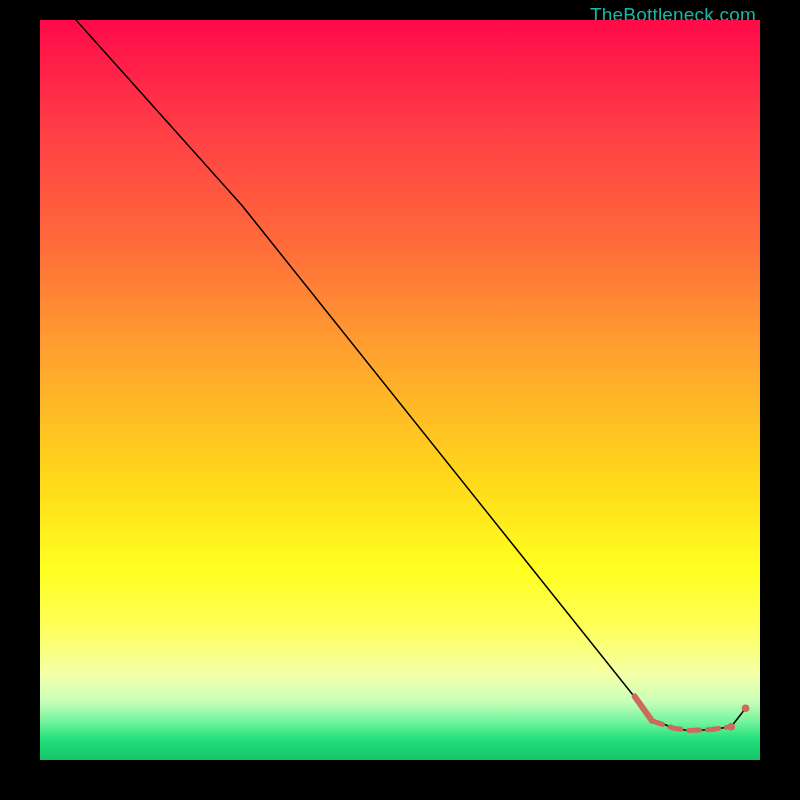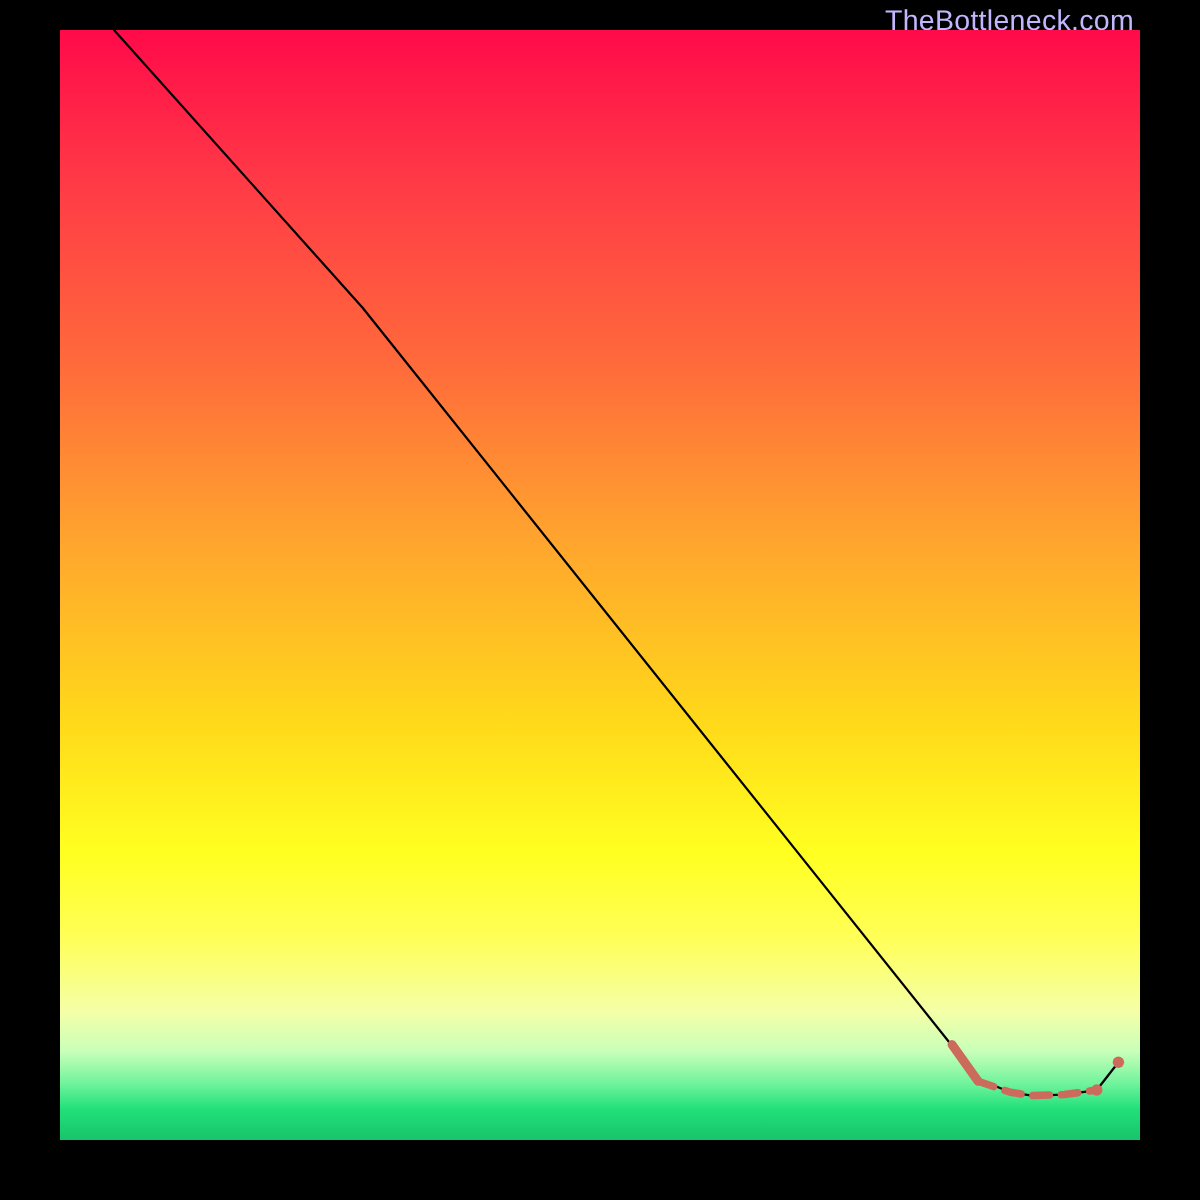--- a/index.html
+++ b/index.html
@@ -37,21 +37,21 @@
       #c9ffb9 92%,
       #6df39b 95%,
       #22e07a 97.2%,
       #17c46a 100%
     );
   }
   .watermark {
     position: absolute;
     top: 4px;
     right: 44px;
-    color: #c4b5fd;
+    color: #14b8a6;
     font-size: 19px;
     font-weight: 500;
     letter-spacing: 0.2px;
     user-select: none;
     text-align: right;
   }
   svg.overlay {
     position: absolute;
     left: 0;
     top: 0;

